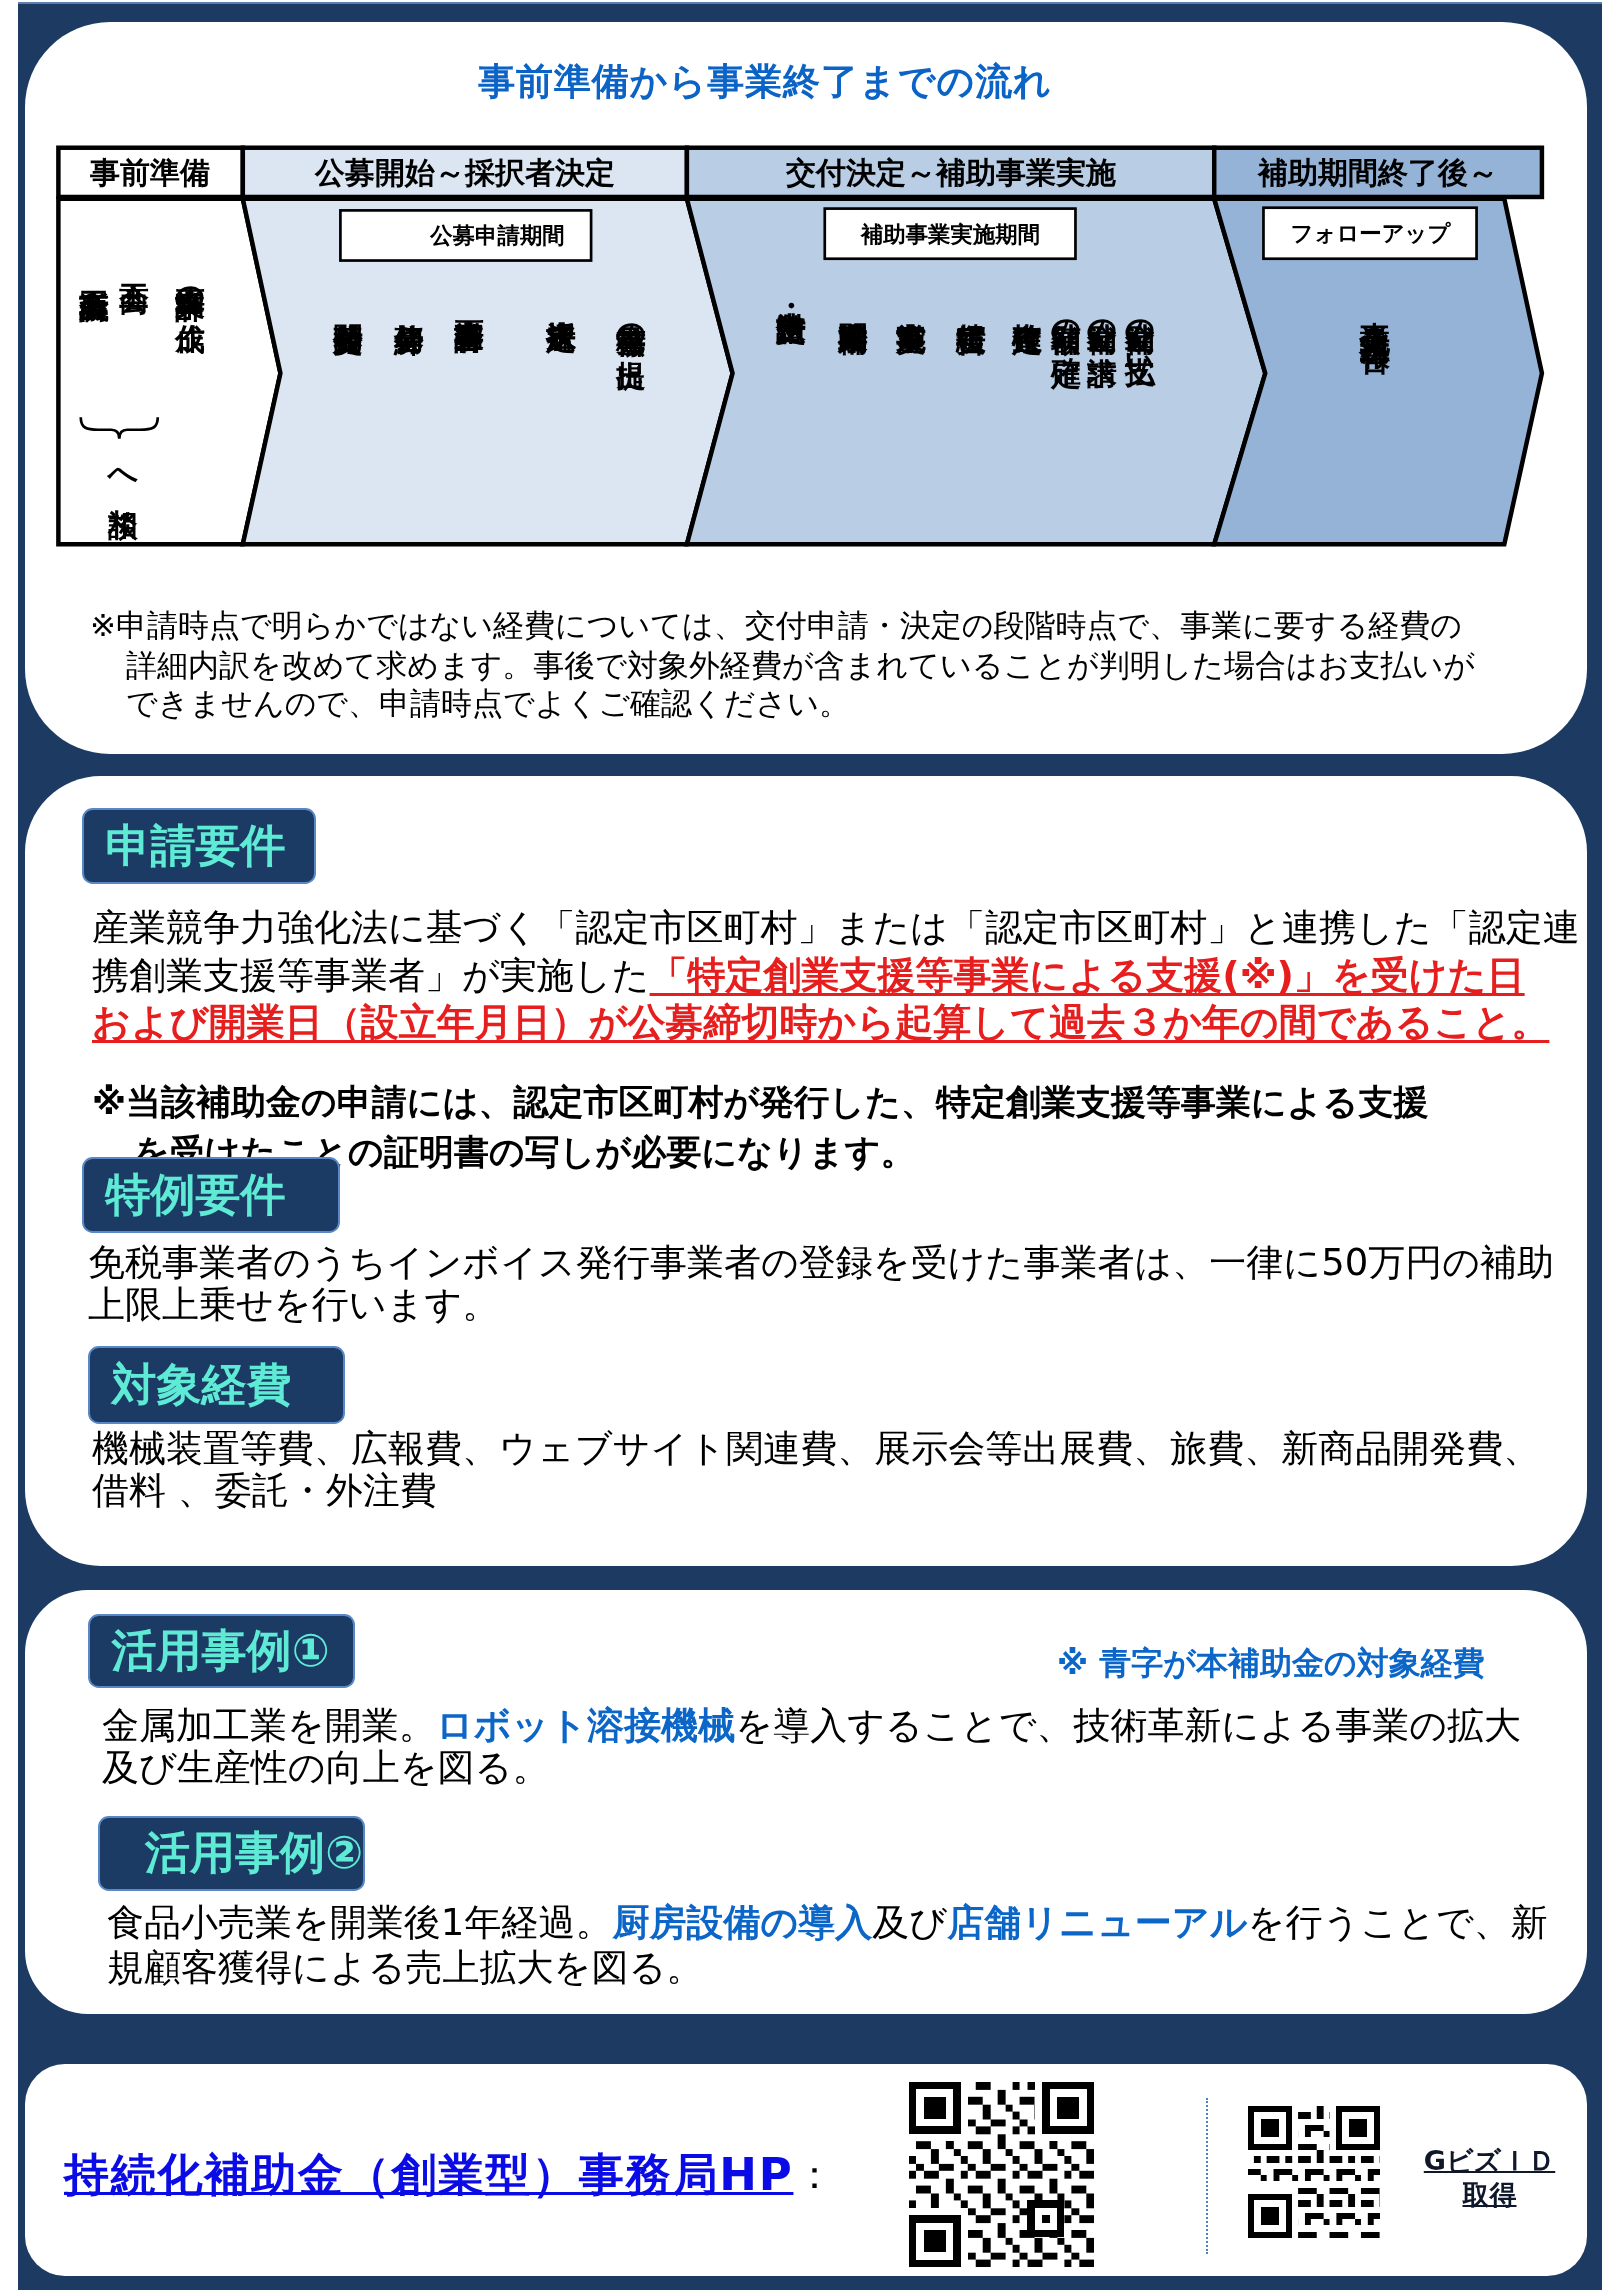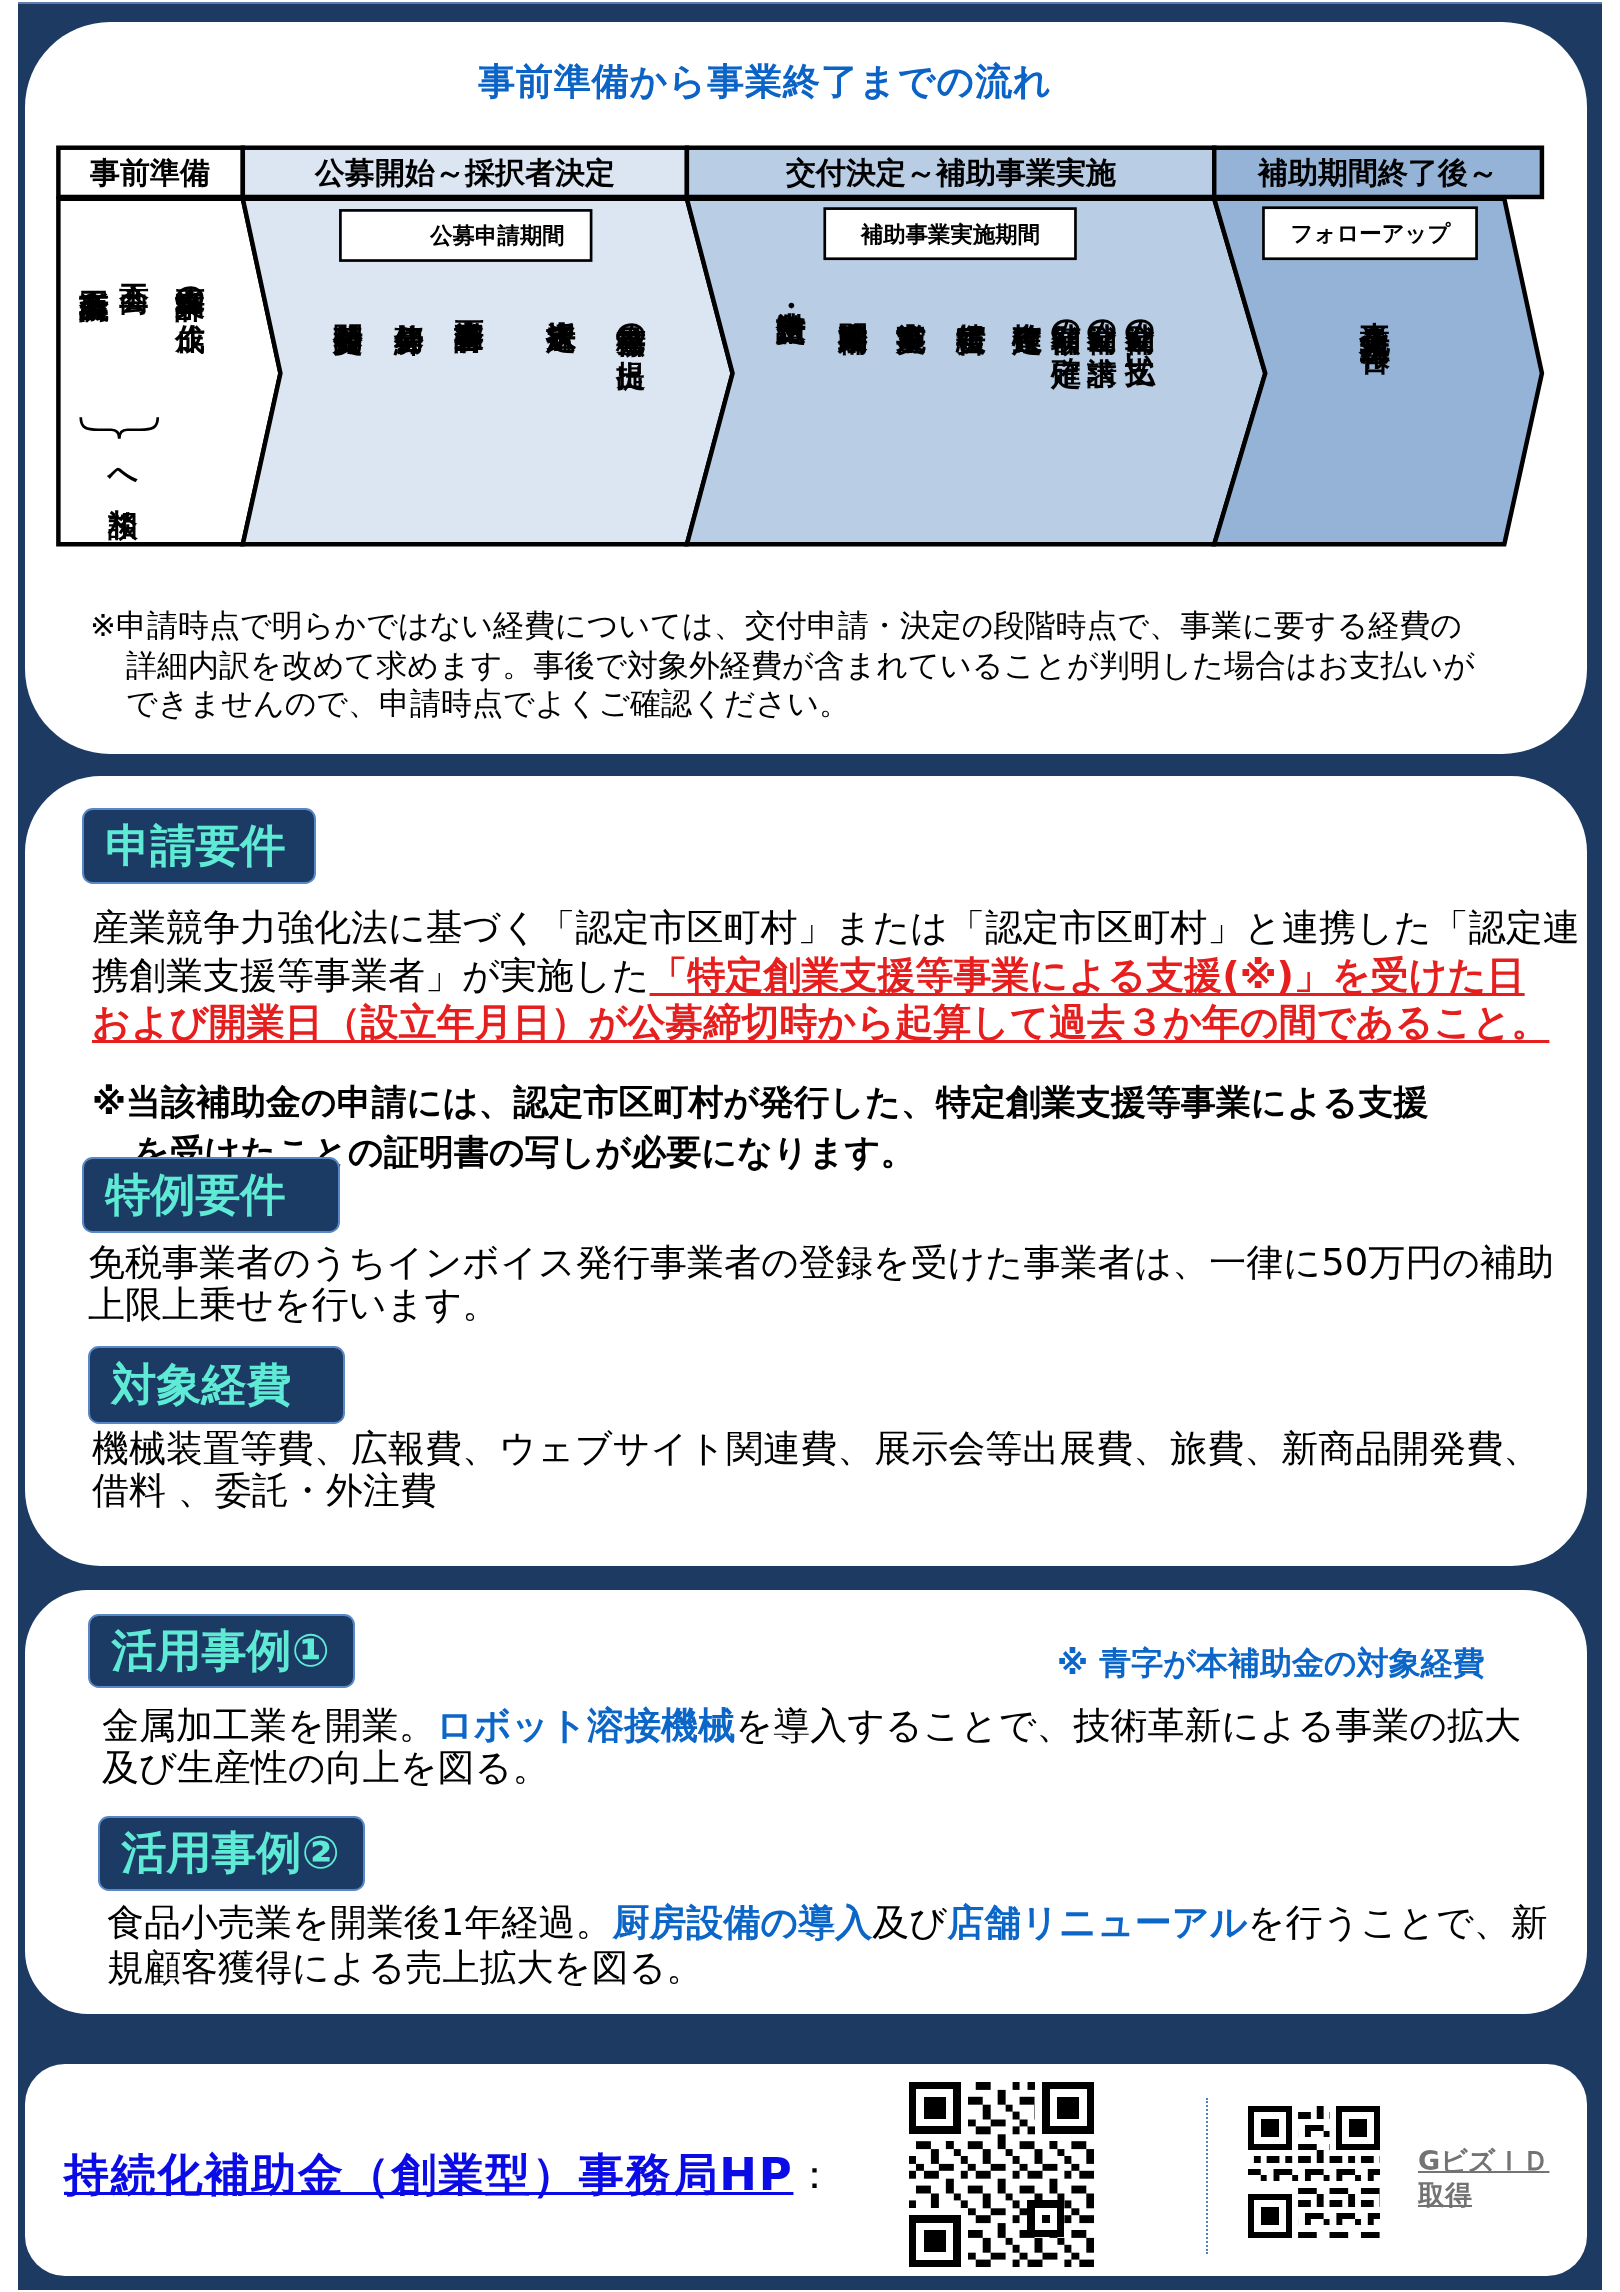--- a/index.html
+++ b/index.html
@@ -28,21 +28,21 @@
 
 .badge{position:absolute;background:#1b3a64;border:2.7px solid #5a88c6;border-radius:10.7px;color:#5eead4;font-weight:bold;font-size:45px;padding-left:21.5px;white-space:nowrap;}
 #legend{position:absolute;left:1057px;top:1644px;font-size:32px;line-height:39px;font-weight:bold;color:#0b66c8;white-space:nowrap;}
 
 #hp-link{position:absolute;left:64px;top:2148px;font-size:45px;line-height:54px;font-weight:bold;color:#0b0be6;text-decoration:underline;text-decoration-thickness:2.7px;letter-spacing:1.8px;white-space:nowrap;}
 #hp-colon{position:absolute;left:795px;top:2148px;font-size:39px;line-height:54px;color:#000;}
 .qr{position:absolute;}
 #qr1{left:909px;top:2082px;width:185px;height:185px;}
 #qr2{left:1248px;top:2106px;width:132px;height:132px;}
 #qr-divider{position:absolute;left:1206px;top:2098px;width:0;height:156px;border-left:2.7px dotted #4f81bd;}
-#gbiz-link{position:absolute;left:1418px;top:2144px;width:143px;font-size:27px;line-height:34px;font-weight:bold;color:#737373;}
+#gbiz-link{position:absolute;left:1418px;top:2144px;width:143px;text-align:center;font-size:27px;line-height:34px;font-weight:bold;color:#0f172a;}
 #gbiz-link span{display:block;text-decoration:underline;text-decoration-thickness:1.8px;white-space:nowrap;}
 </style>
 </head>
 <body>
 
 <div id="navy"></div>
 
 <div class="panel" id="panel-flow"></div>
 <div id="title">事前準備から事業終了までの流れ</div>
 
@@ -123,21 +123,21 @@
 
 <div class="panel" id="panel-cases"></div>
 
 <div class="badge" style="left:88px;top:1614px;width:267px;height:74px;line-height:69px;">活用事例①</div>
 <div id="legend">※ 青字が本補助金の対象経費</div>
 <div class="line l47" style="left:102px;top:1705px;">
   <span>金属加工業を開業。</span><span class="hl">ロボット溶接機械</span><span>を導入することで、技術革新による事業の拡大</span>
 </div>
 <div class="line l47" style="left:102px;top:1747px;">及び生産性の向上を図る。</div>
 
-<div class="badge" style="left:98px;top:1816px;width:267px;height:75px;line-height:70px;">活用事例②</div>
+<div class="badge" style="left:98px;top:1816px;width:267px;height:75px;line-height:70px;text-align:right;">活用事例②</div>
 <div class="line l47" style="left:107px;top:1902px;">
   <span>食品小売業を開業後1年経過。</span><span class="hl">厨房設備の導入</span><span>及び</span><span class="hl">店舗リニューアル</span><span>を行うことで、新</span>
 </div>
 <div class="line l47" style="left:107px;top:1947px;">規顧客獲得による売上拡大を図る。</div>
 
 <div class="panel" id="panel-footer"></div>
 
 <a id="hp-link">持続化補助金（創業型）事務局HP</a>
 <div id="hp-colon">：</div>
 

